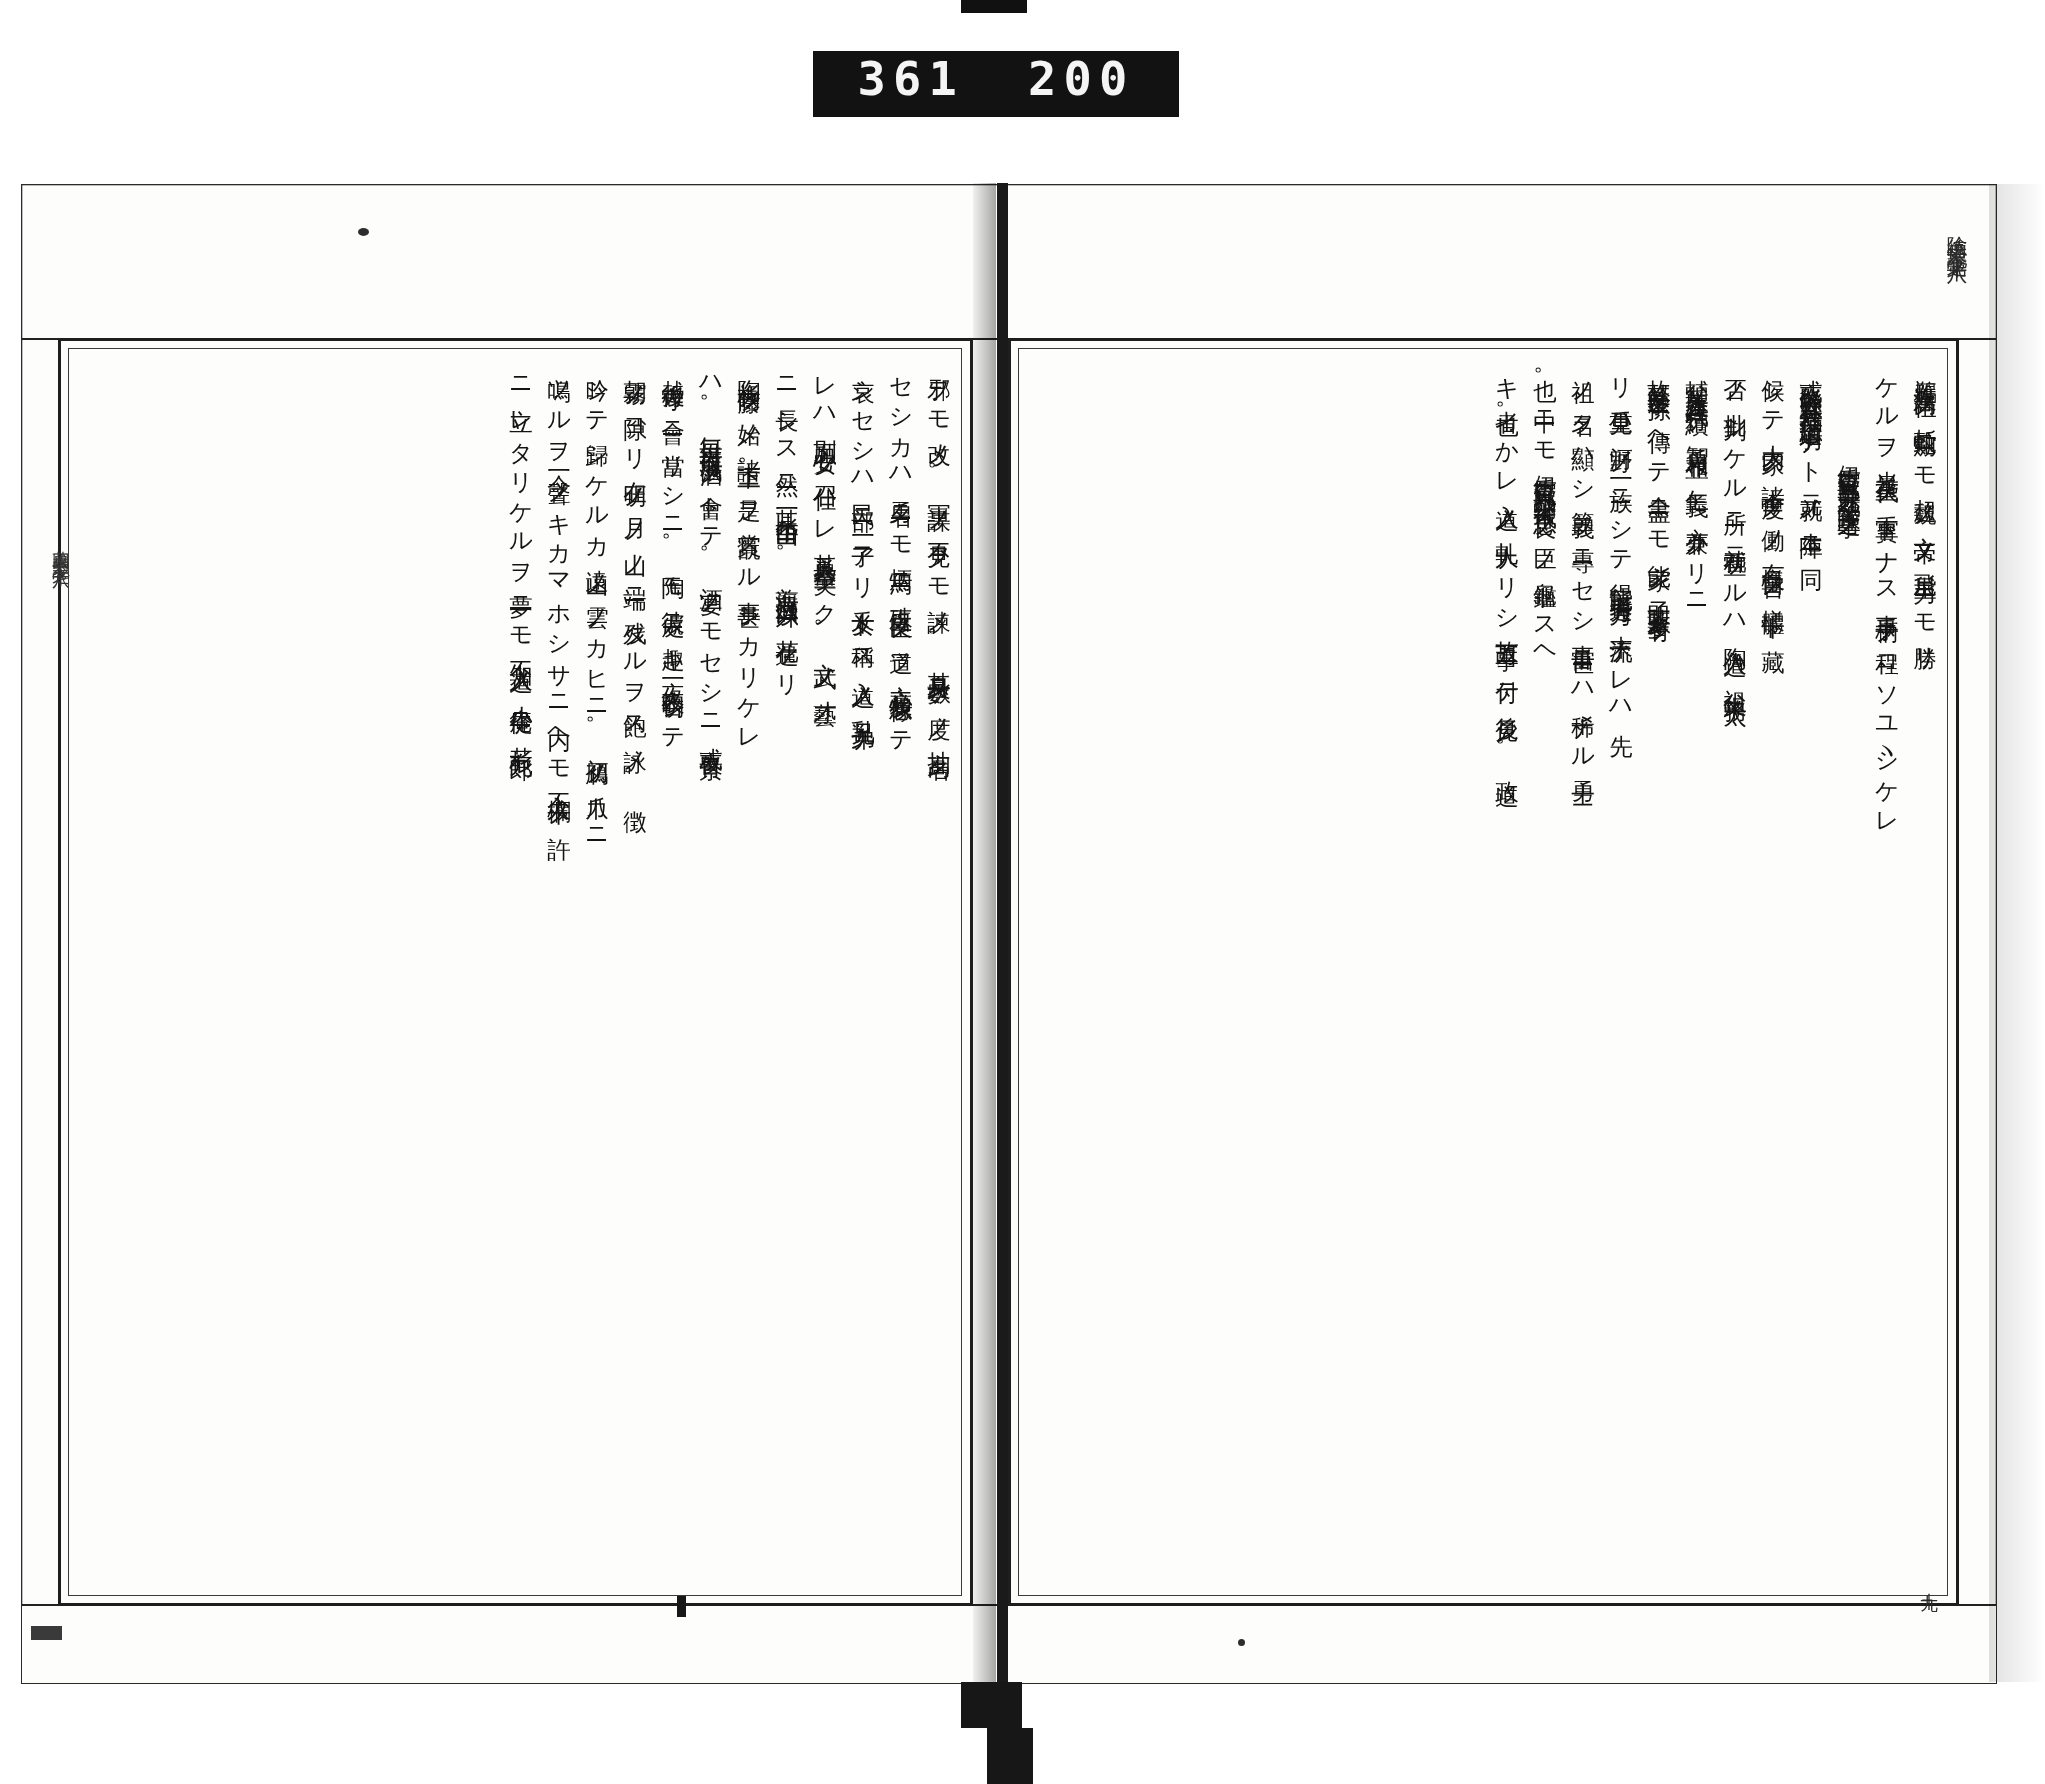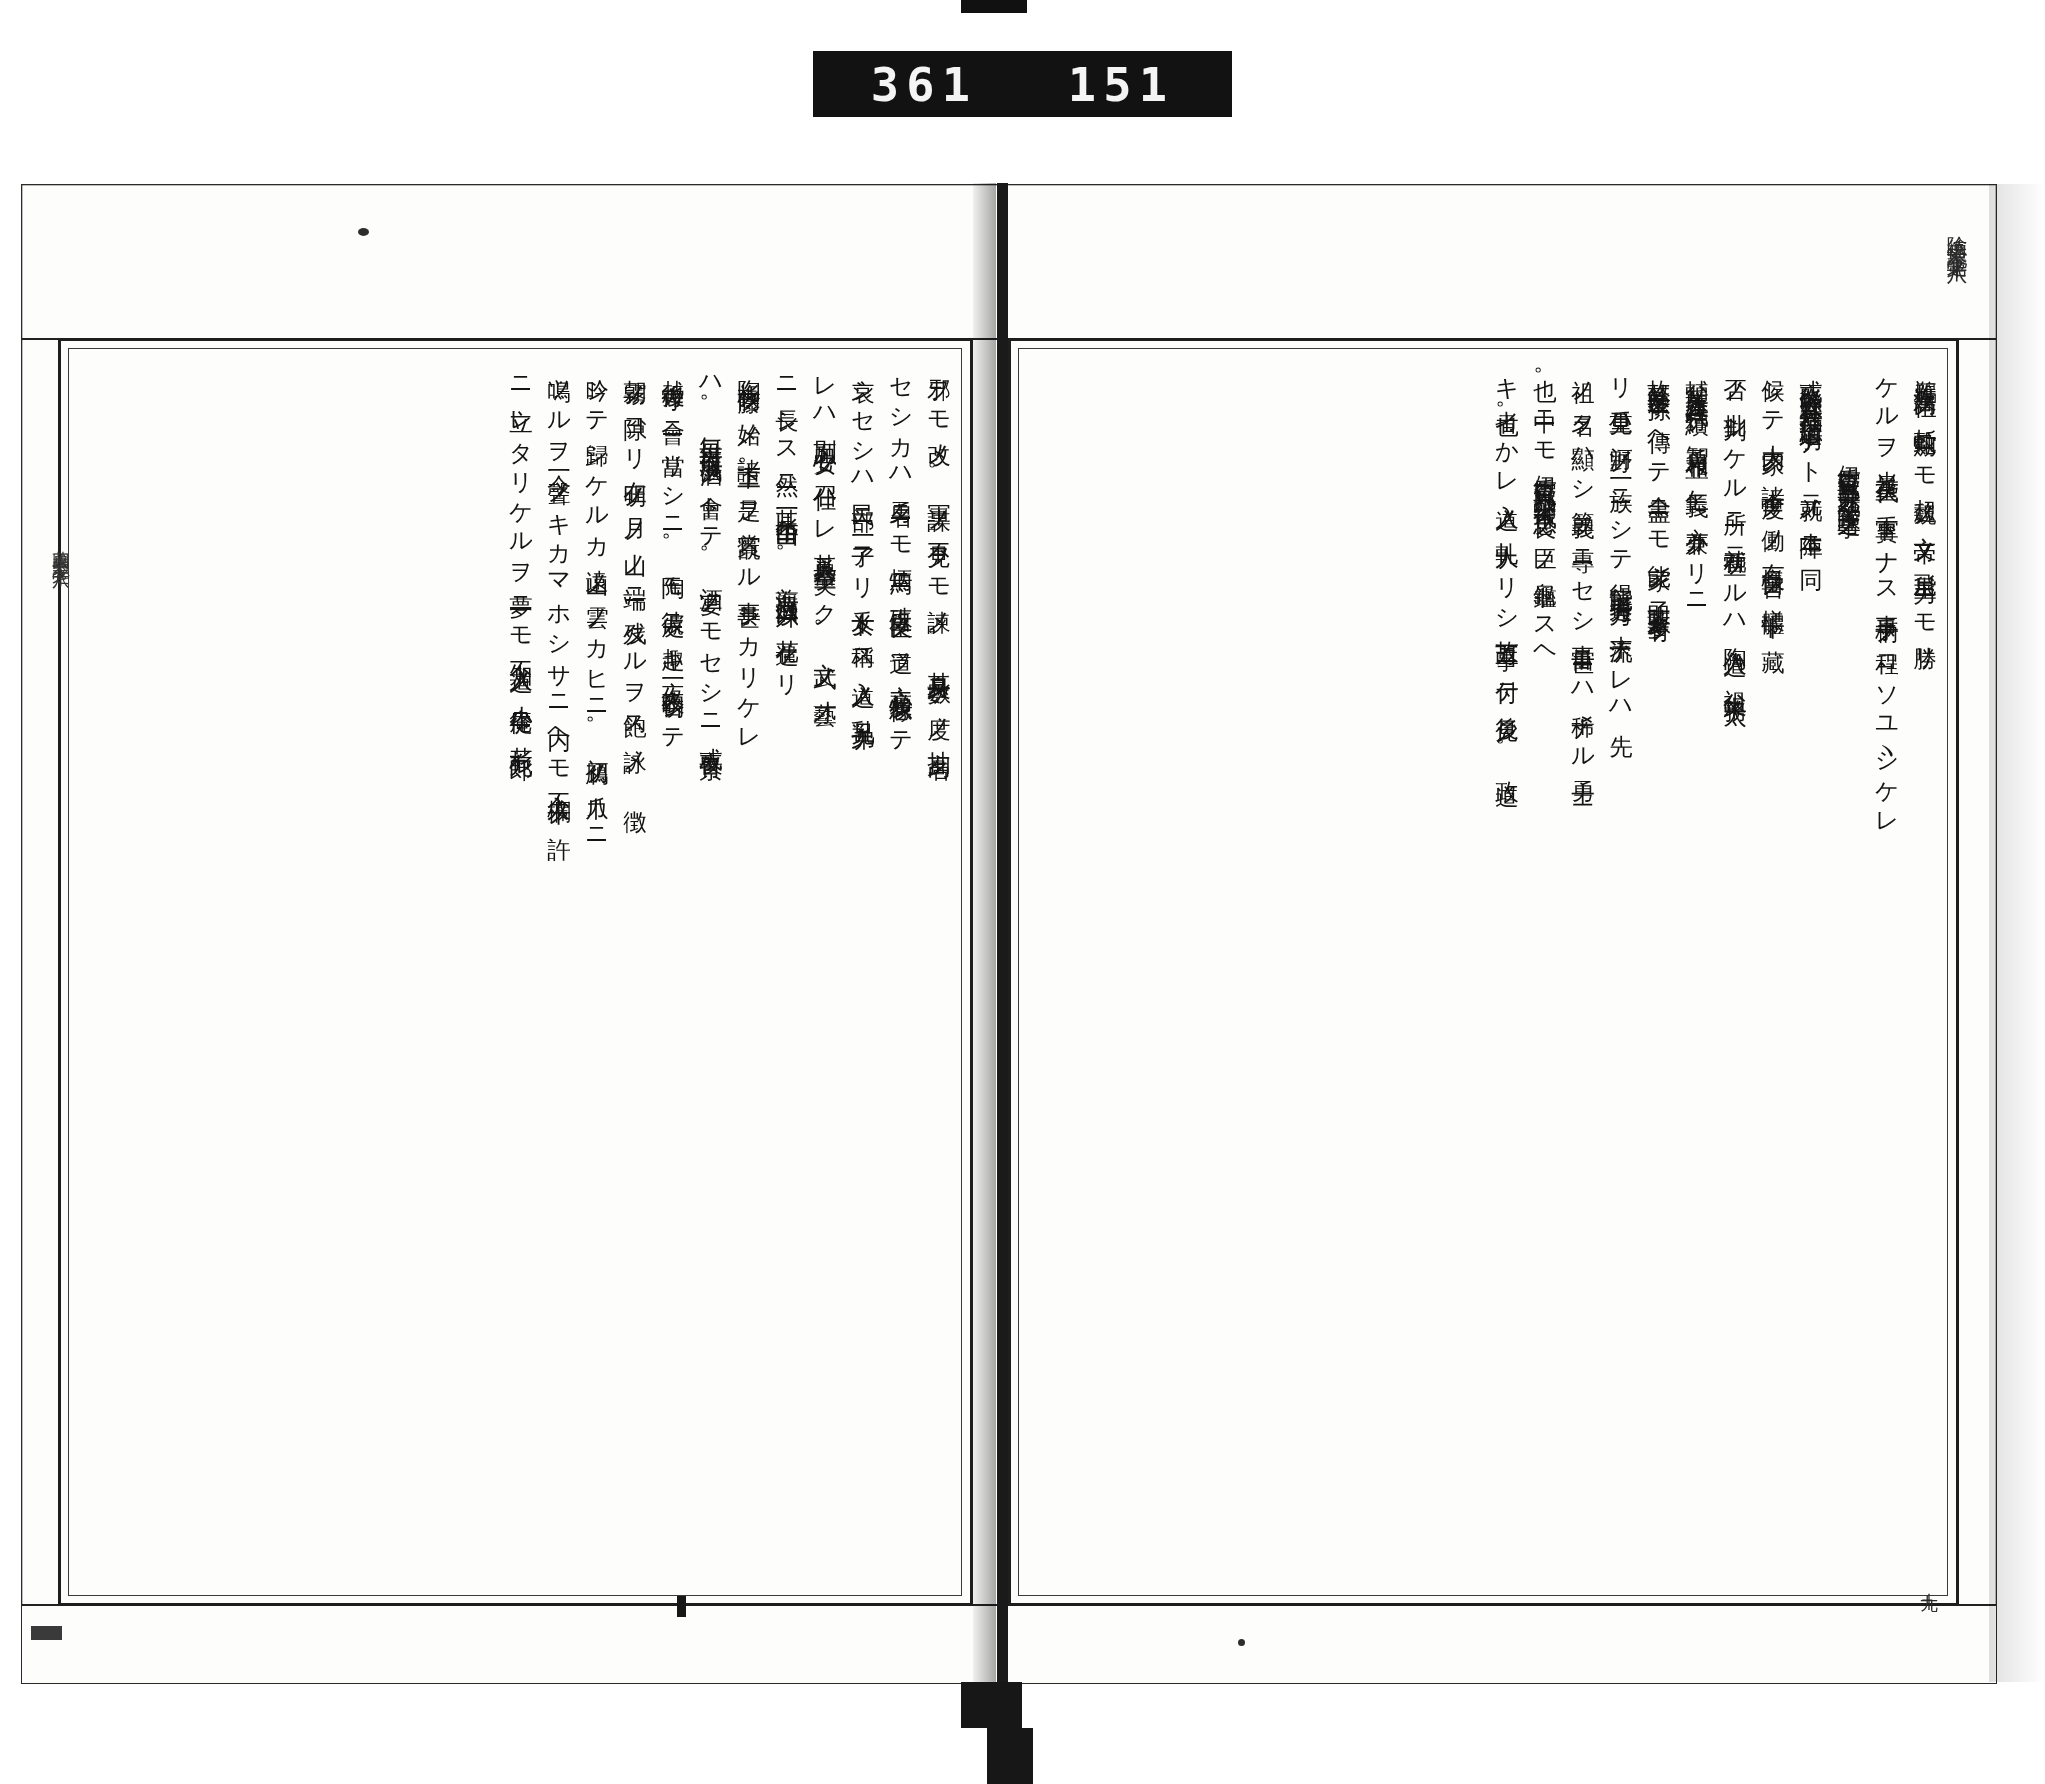--- a/index.html
+++ b/index.html
@@ -21,25 +21,24 @@
     left: 961px;
     top: 0px;
     width: 66px;
     height: 13.3px;
     background: #111111;
   }
   .frame-counter {
     position: absolute;
     left: 813px;
     top: 51px;
-    width: 419px;
+    width: 366px;
     height: 66px;
     background: #121212;
     display: flex;
-    align-items: center;
     justify-content: space-around;
     padding: 0 12.3px;
     box-sizing: border-box;
   }
   .frame-counter .num {
     color: #f4f4f4;
     font-family: "DejaVu Sans Mono", monospace;
     font-size: 47px;
     letter-spacing: 7.2px;
     font-weight: 700;
@@ -199,21 +198,21 @@
     background: linear-gradient(to right, rgba(0,0,0,0.12), rgba(0,0,0,0.0));
   }
 </style>
 </head>
 <body>
 
 <div class="film-top-mark"></div>
 
 <div class="frame-counter">
   <span class="num">361</span>
-  <span class="num">151</span>
+  <span class="num">200</span>
 </div>
 
 <div class="sheet">
 
   <div class="head-margin"></div>
   <div class="foot-margin"></div>
 
   <div class="block block-right">
     <div class="block-inner">
       <div class="vcol">鵜雁漢高祖ノ斬蛇劔ニモ超魏ノ文帝ノ飛星力ニモ勝リ</div>

